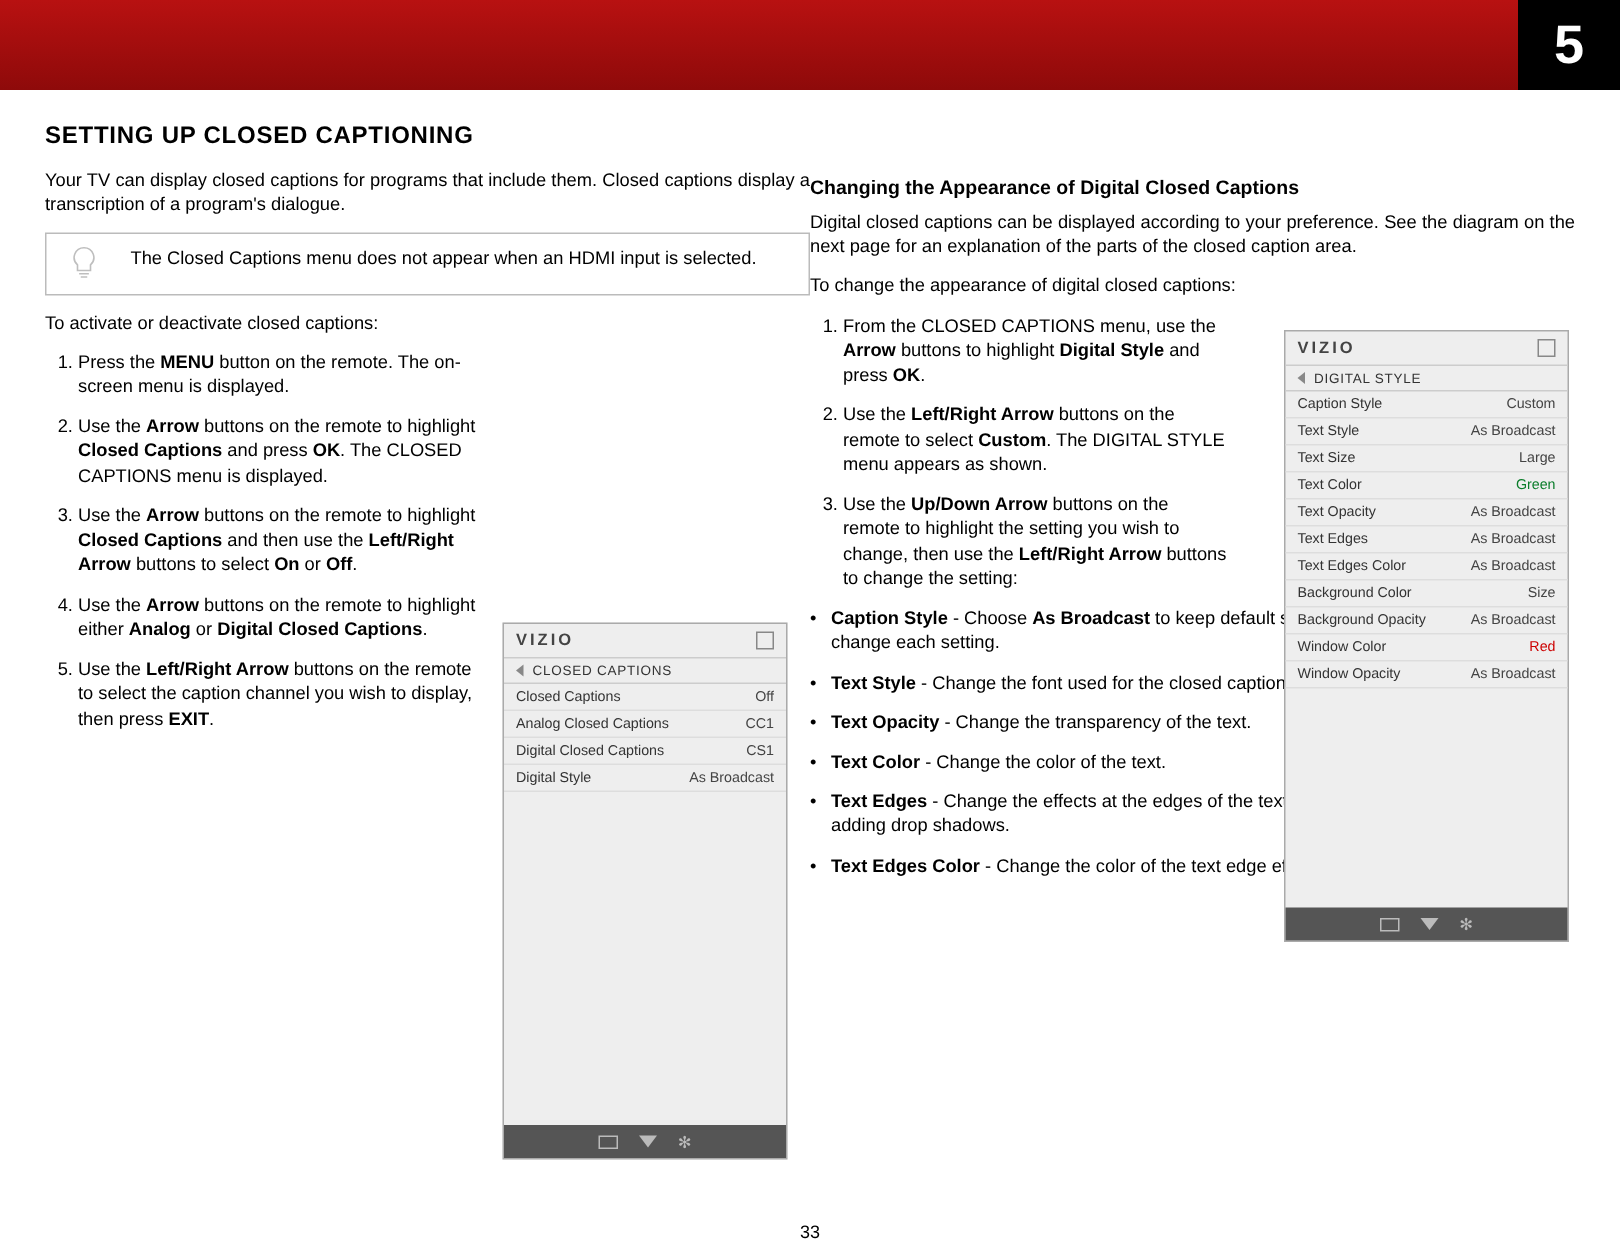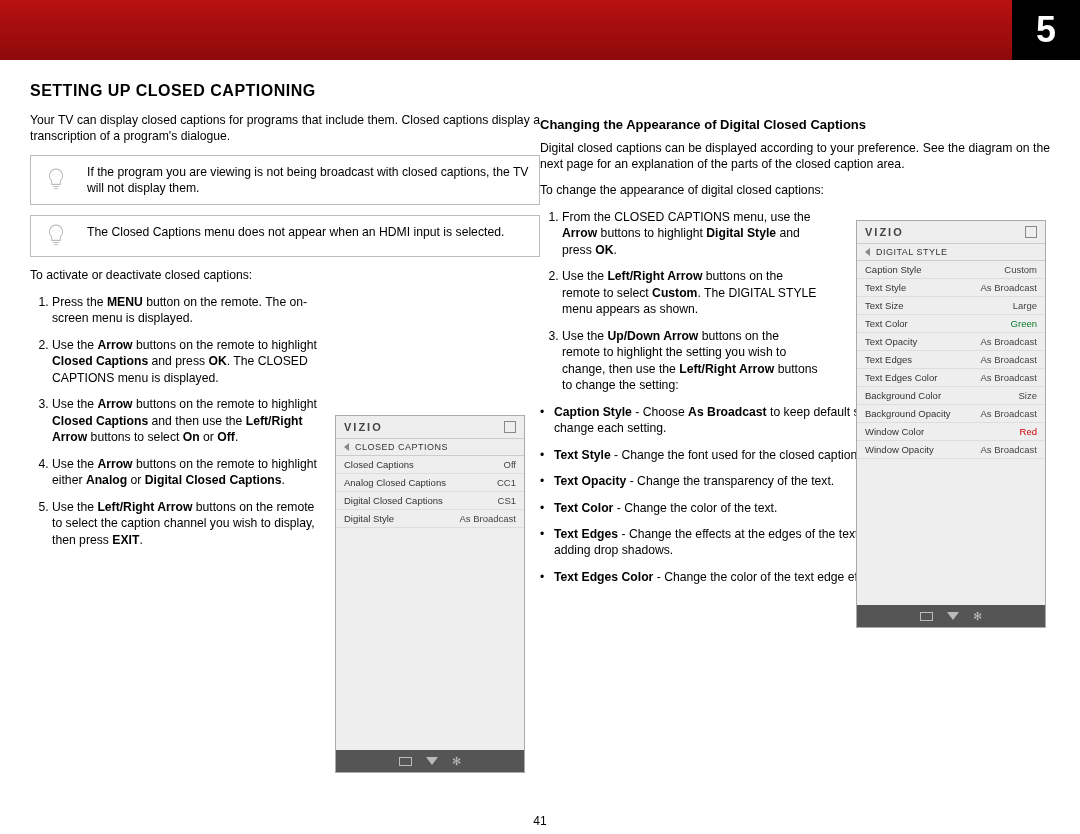--- a/index.html
+++ b/index.html
@@ -54,27 +54,20 @@
 
 <div class="content">
 
   <div class="col">
     <h1>SETTING UP CLOSED CAPTIONING</h1>
     <p class="justify">Your TV can display closed captions for programs that include them. Closed captions display a transcription of a program's dialogue.</p>
 
     <div class="note">
       <svg class="bulb" viewBox="0 0 24 24">
           <path fill="none" stroke="#000" stroke-width="1" d="M12 2a6 6 0 0 0-4 10.5V16h8v-3.5A6 6 0 0 0 12 2zM9 18h6M10 20h4"></path>
-          <path stroke="#000" d="M12 0v-0M3 7h-0M21 7h0M5 2l0 0M19 2l0 0"></path>
-        </svg>
-      <span>If the program you are viewing is not being broadcast with closed captions, the TV will not display them.</span>
-    </div>
-    <div class="note">
-      <svg class="bulb" viewBox="0 0 24 24">
-          <path fill="none" stroke="#000" stroke-width="1" d="M12 2a6 6 0 0 0-4 10.5V16h8v-3.5A6 6 0 0 0 12 2zM9 18h6M10 20h4"></path>
         </svg>
       <span>The Closed Captions menu does not appear when an HDMI input is selected.</span>
     </div>
 
     <p style="margin:6px 0 10px;">To activate or deactivate closed captions:</p>
 
     <div class="left-ol-wrap">
       <ol class="left-ol" id="left-steps">
           <li>Press the <b>MENU</b> button on the remote. The on-screen menu is displayed.</li>
           <li>Use the <b>Arrow</b> buttons on the remote to highlight <b>Closed Captions</b> and press <b>OK</b>. The CLOSED CAPTIONS menu is displayed.</li>
@@ -195,13 +188,13 @@
         <span class="v ">As Broadcast</span>
       </div>
     </div>
   <div class="osd-bottom">
     <span class="sq"></span>
     <span class="dn"></span>
     <span class="gear">✻</span>
   </div>
 </div>
 
-<div class="footer-pg">41</div>
+<div class="footer-pg">33</div>
 
 </body></html>

